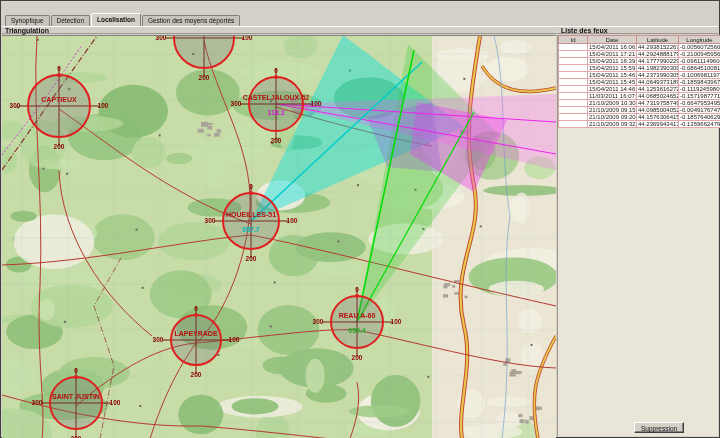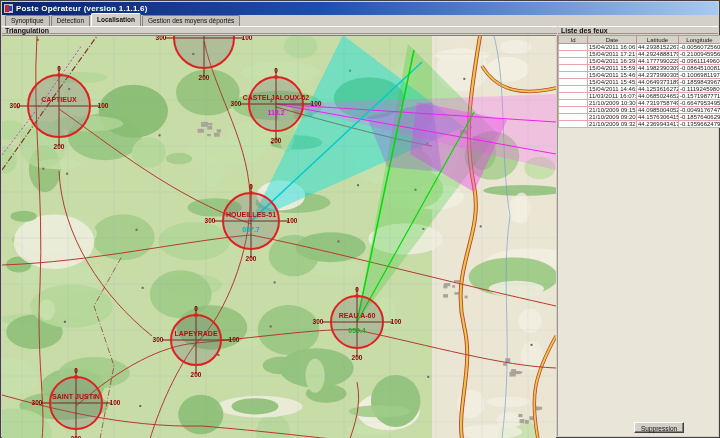--- a/index.html
+++ b/index.html
@@ -43,24 +43,20 @@
   #fire-table .c-lon{width:41px;}
 
   #delete-btn{position:absolute;left:76px;bottom:3px;width:50px;height:11px;font-size:6.5px;line-height:9px;text-align:center;
     background:#d4d0c8;border:1px solid;border-color:#fff #404040 #404040 #fff;box-shadow:inset -1px -1px 0 #808080;color:#111;}
 </style>
 </head>
 <body>
 
 <div id="window">
 
-  <div id="titlebar">
-    <span id="app-icon"></span>
-    <span id="title-text">Poste Opérateur (version 1.1.1.6)</span>
-  </div>
 
   <div id="tab-bar">
       <div class="tab">Synoptique</div>
       <div class="tab">Détection</div>
       <div class="tab active">Localisation</div>
       <div class="tab">Gestion des moyens déportés</div>
     </div>
 
   <div id="strip-row">
     <div class="strip" id="strip-left">Triangulation</div>

